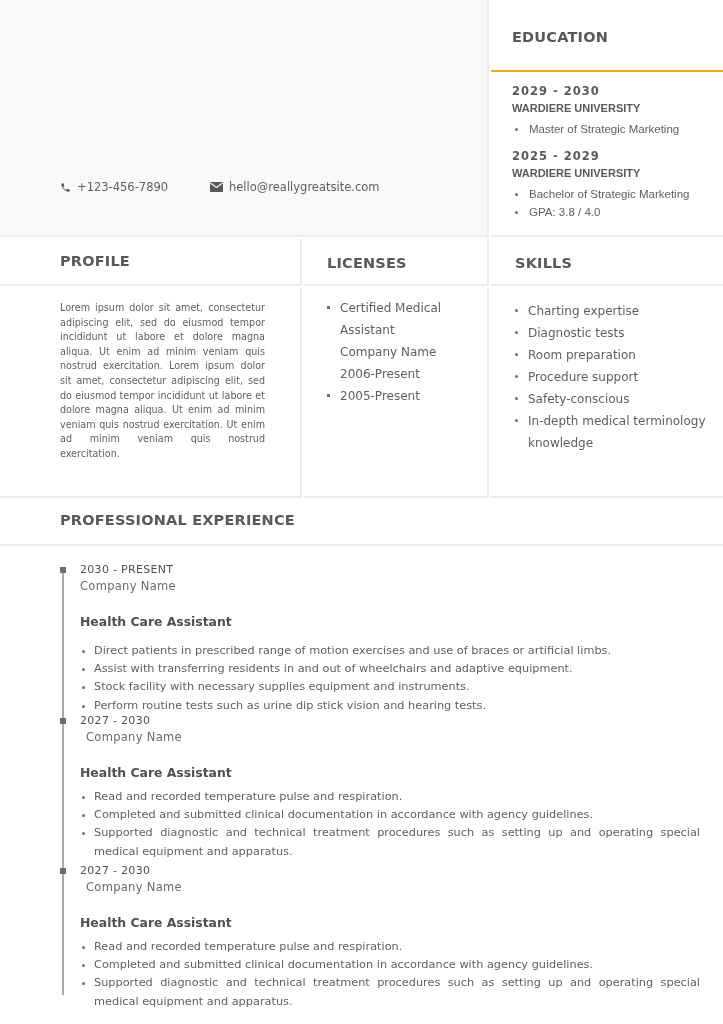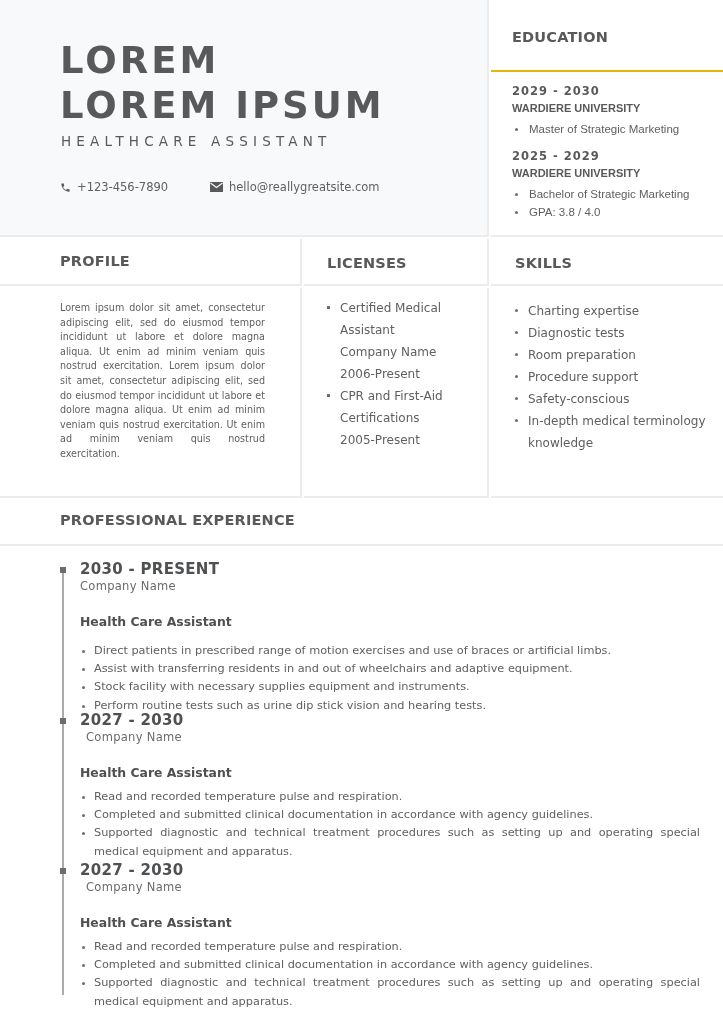--- a/index.html
+++ b/index.html
@@ -203,22 +203,22 @@
       background: #6b6c6e;
     }
 
     .job {
       position: absolute;
       left: 80px;
       width: 620px;
     }
     .job-years {
       font-family: "DejaVu Sans", sans-serif;
-      font-weight: bold;
-      font-size: 15px;
+      font-weight: normal;
+      font-size: 11px;
       line-height: 15px;
       color: #4f5052;
       letter-spacing: 0.3px;
     }
     .job-company {
       font-family: "DejaVu Sans", sans-serif;
       font-size: 11.5px;
       line-height: 17px;
       color: #6a6b6d;
       margin-top: 1px;
@@ -255,25 +255,20 @@
       background: #6b6c6e;
       border-radius: 50%;
     }
   </style>
 </head>
 <body>
 
 <div class="page">
 
   <section class="header">
-    <h1 class="name">
-      <span class="line">LOREM</span>
-      <span class="line">LOREM IPSUM</span>
-    </h1>
-    <div class="job-title">HEALTHCARE ASSISTANT</div>
 
     <div class="contact phone">
       <svg width="11" height="11" viewBox="0 0 24 24">
         <path fill="#58595b" d="M6.6 10.8c1.4 2.8 3.8 5.1 6.6 6.6l2.2-2.2c.3-.3.7-.4 1-.2 1.1.4 2.3.6 3.6.6.6 0 1 .4 1 1V20c0 .6-.4 1-1 1C10.6 21 3 13.4 3 4c0-.6.4-1 1-1h3.5c.6 0 1 .4 1 1 0 1.3.2 2.5.6 3.6.1.3 0 .7-.2 1L6.6 10.8z"></path>
       </svg>
       <span>+123-456-7890</span>
     </div>
 
     <div class="contact email">
       <svg width="13" height="10" viewBox="0 0 26 20">
@@ -320,21 +315,20 @@
   </section>
 
   <section class="mid-body col-licenses">
     <ul class="lic-list">
       <li>
         <span class="sub">Certified Medical Assistant</span>
         <span class="sub">Company Name</span>
         <span class="sub">2006-Present</span>
       </li>
       <li>
-        <span class="sub">CPR and First-Aid Certifications</span>
         <span class="sub">2005-Present</span>
       </li>
     </ul>
   </section>
 
   <section class="mid-body col-skills">
     <ul class="skill-list">
       <li>Charting expertise</li>
       <li>Diagnostic tests</li>
       <li>Room preparation</li>

